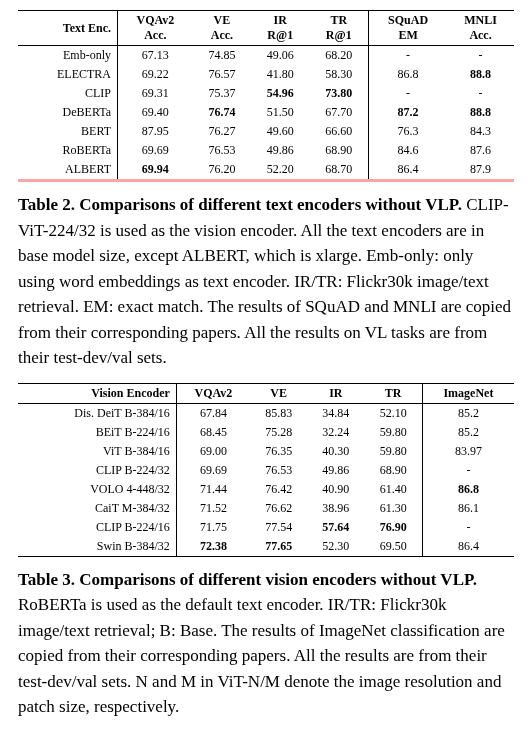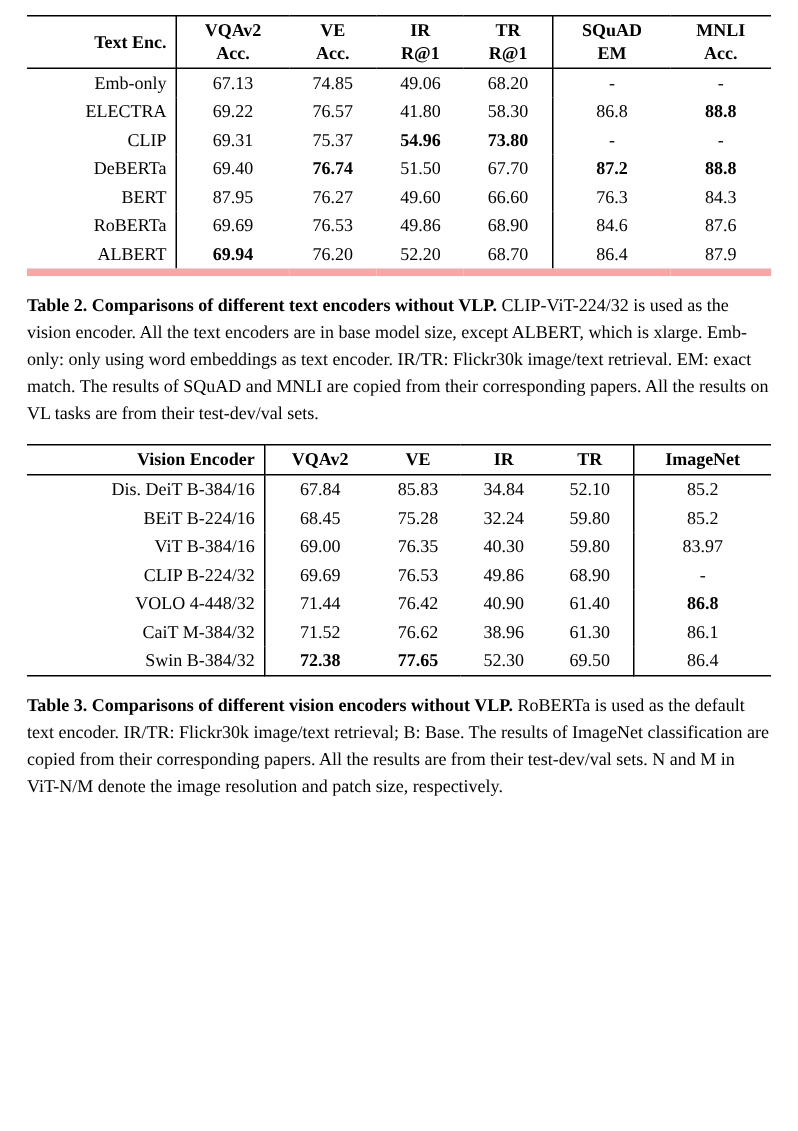--- a/index.html
+++ b/index.html
@@ -36,21 +36,21 @@
       text-align: center;
     }
     .top-border {
       border-top: 1px solid #000;
     }
     .bottom-border {
       border-bottom: 1px solid #000;
     }
     .bold { font-weight: bold; }
     .caption {
-      font-size: 12px;
+      font-size: 17px;
       margin-bottom: 12px;
       line-height: 1.5;
     }
     .caption-bold {
       font-weight: bold;
     }
   </style>
 </head>
 <body>
 
@@ -114,21 +114,21 @@
     </tr>
     <tr>
       <td class="left-col border-right">RoBERTa</td>
       <td>69.69</td>
       <td>76.53</td>
       <td>49.86</td>
       <td class="border-right">68.90</td>
       <td>84.6</td>
       <td>87.6</td>
     </tr>
-    <tr style="border-bottom: 5px solid #fca5a5;">
+    <tr style="border-bottom: 3px solid #fca5a5;">
       <td class="left-col border-right bottom-border bold">ALBERT</td>
       <td class="bold bottom-border">69.94</td>
       <td class="bottom-border">76.20</td>
       <td class="bottom-border">52.20</td>
       <td class="border-right bottom-border">68.70</td>
       <td class="bottom-border">86.4</td>
       <td class="bottom-border">87.9</td>
     </tr>
   </tbody>
 </table>
@@ -192,20 +192,28 @@
     </tr>
     <tr>
       <td class="left-col border-right">CaiT M-384/32</td>
       <td>71.52</td>
       <td>76.62</td>
       <td>38.96</td>
       <td class="border-right">61.30</td>
       <td>86.1</td>
     </tr>
     <tr>
+      <td class="left-col border-right">CLIP B-224/16</td>
+      <td>71.75</td>
+      <td>77.54</td>
+      <td class="bold">57.64</td>
+      <td class="bold border-right">76.90</td>
+      <td>-</td>
+    </tr>
+    <tr>
       <td class="left-col border-right bottom-border bold">Swin B-384/32</td>
       <td class="bold bottom-border">72.38</td>
       <td class="bold bottom-border">77.65</td>
       <td class="bottom-border">52.30</td>
       <td class="border-right bottom-border">69.50</td>
       <td class="bottom-border">86.4</td>
     </tr>
   </tbody>
 </table>
 

